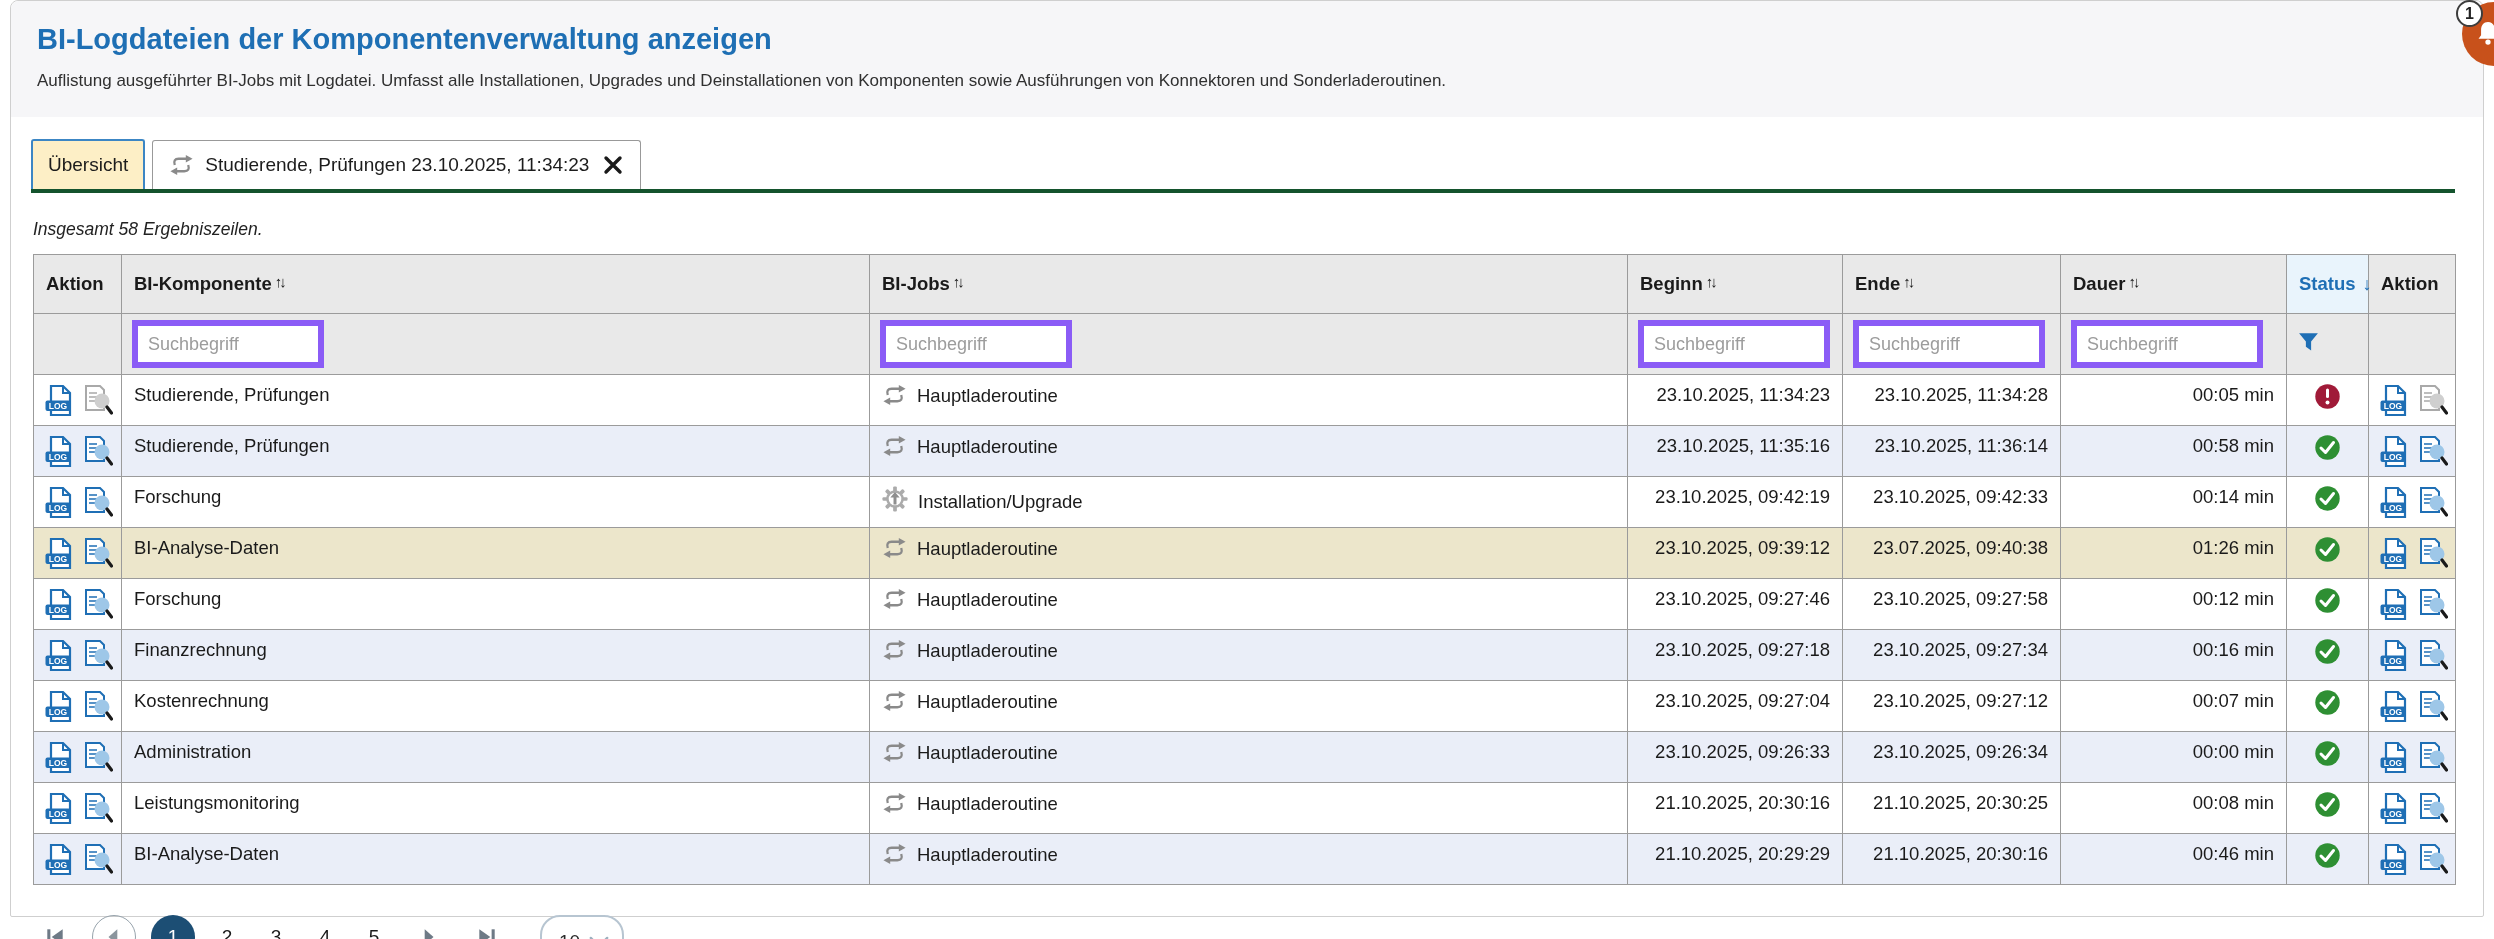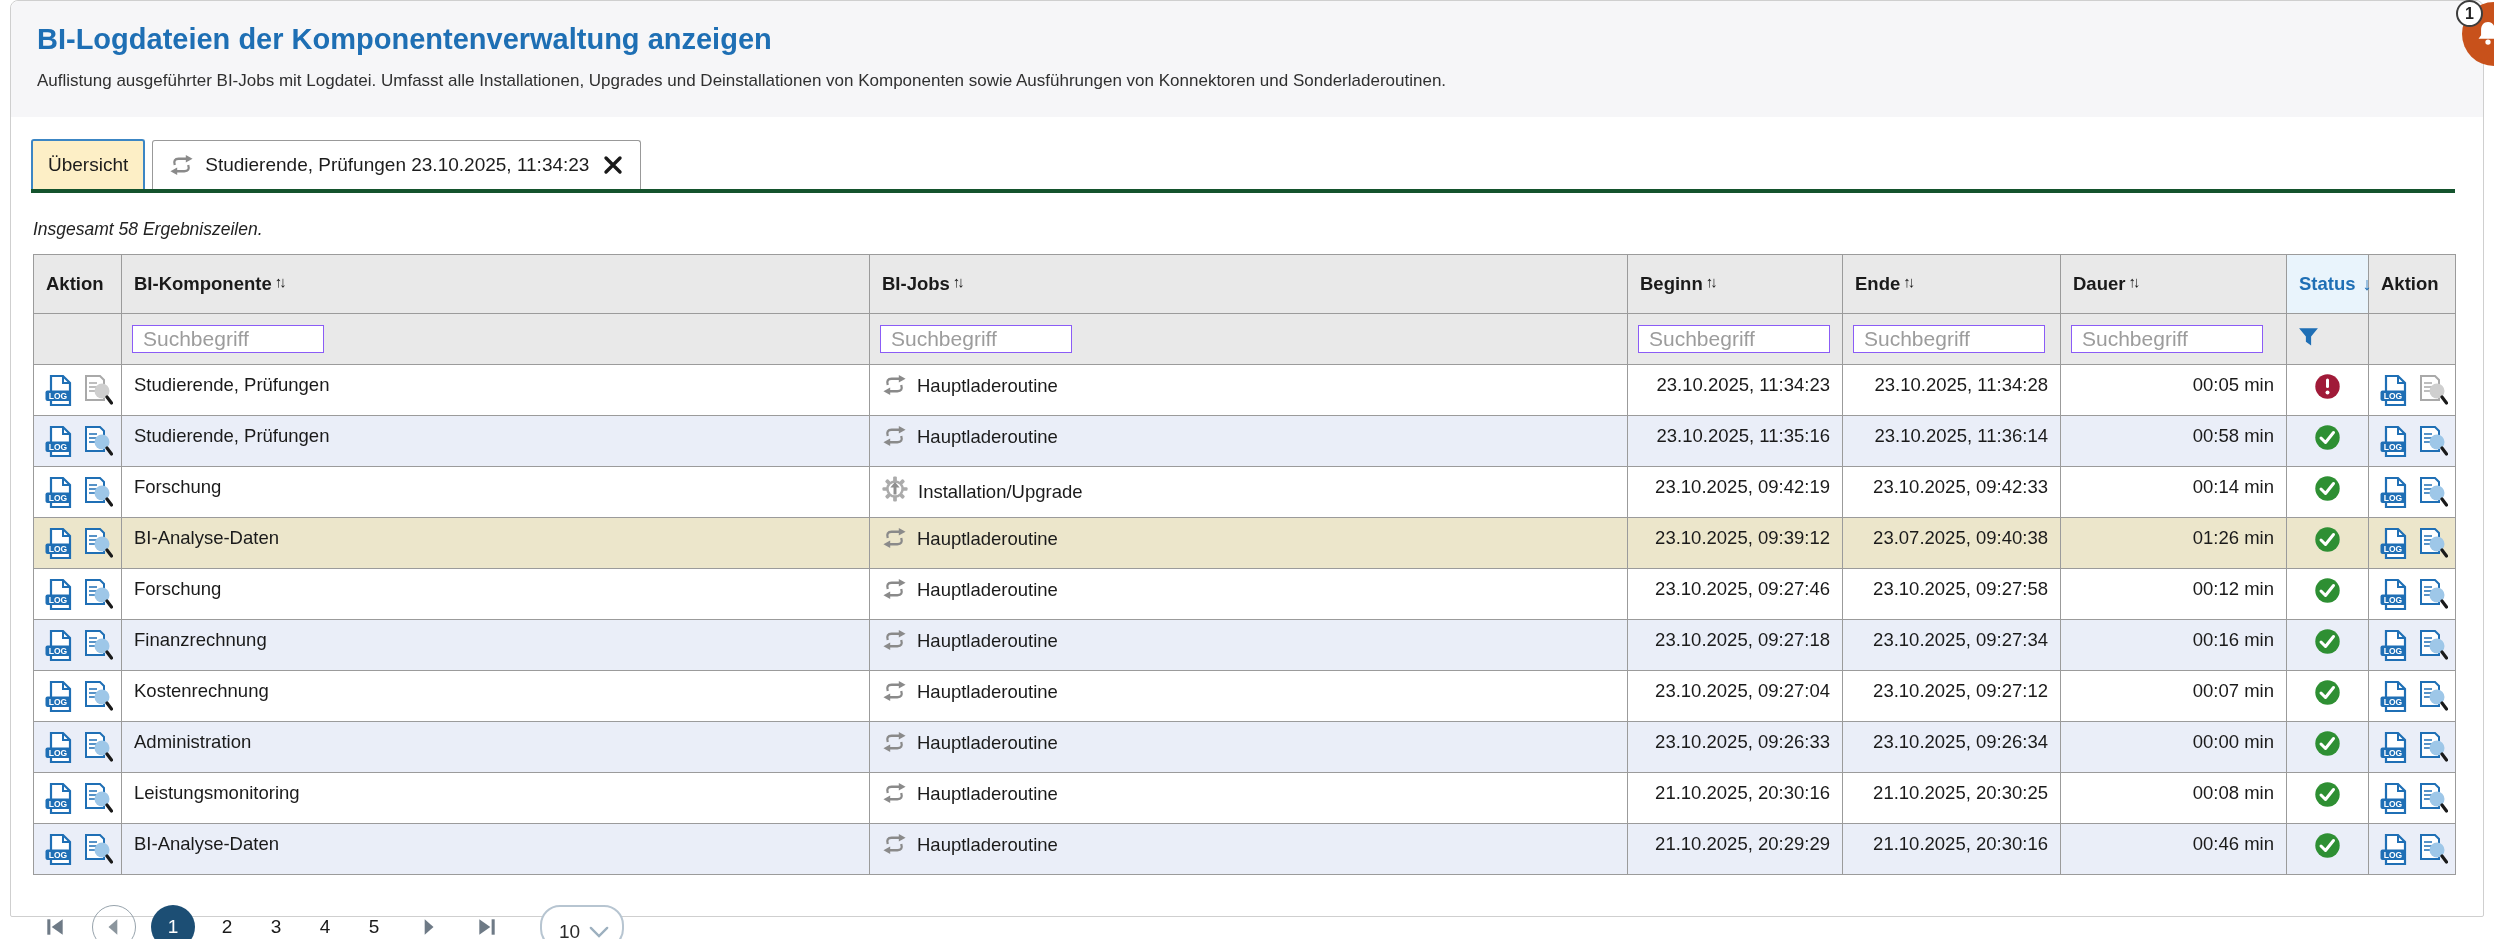--- a/index.html
+++ b/index.html
@@ -39,22 +39,22 @@
   table.grid { border-collapse:collapse; table-layout:fixed; margin-left:22px;
     width:2422px; font-size:18.5px; }
   .grid th, .grid td { border:1px solid #9b9b9b; }
   .grid thead th { background:#e9e9e9; text-align:left; font-weight:700;
     font-size:18.5px; height:59px; padding:6px 12px; vertical-align:middle; cursor:pointer; }
   .grid thead th.status-h { background:#e9f4fc; color:#1f6fb5; }
   .sort-arrows { font-size:15px; font-weight:700; letter-spacing:-3px;
     position:relative; top:-3px; margin-left:3px; }
   .sorted-arrow { color:#1f6fb5; font-weight:700; margin-left:7px; font-size:18px; }
   .filter-row td { background:#e9e9e9; height:51px; padding:6px 10px; vertical-align:middle; }
-  input.search { width:192px; height:28px; border:1px solid #8b5cf6; background:#fff;
-    padding:0 10px; font-size:21px; color:#222; font-family:inherit; }
+  input.search { width:192px; height:48px; border:6px solid #8b5cf6; background:#fff;
+    padding:0 10px; font-size:18px; color:#222; font-family:inherit; }
   input.search::placeholder { color:#9c9c9c; }
 
   .grid tbody td { height:51px; vertical-align:top; padding:9px 12px 0 12px; background:#fff; }
   .grid tr.alt td { background:#eaeef8; }
   .grid tr.hl td { background:#ece6cb; }
   .grid td.num { text-align:right; }
   .grid td.status { text-align:center; padding-top:8px; }
   .grid td.act { padding:9px 6px 0 10px; white-space:nowrap; }
   .icon-btn { display:inline-block; margin-right:9px; cursor:pointer; vertical-align:top; }
   .job-ic { display:inline-block; margin-right:10px; vertical-align:-4px; }

